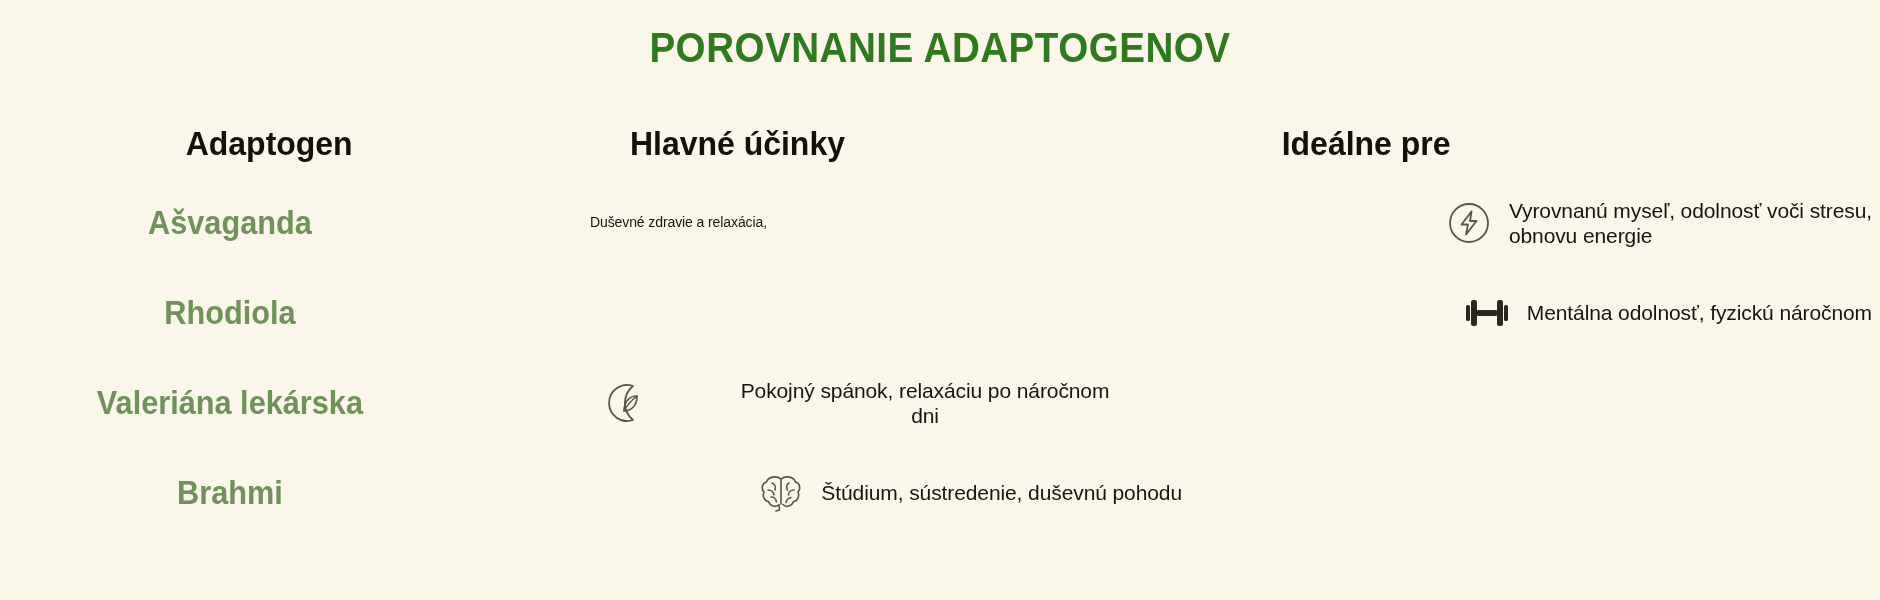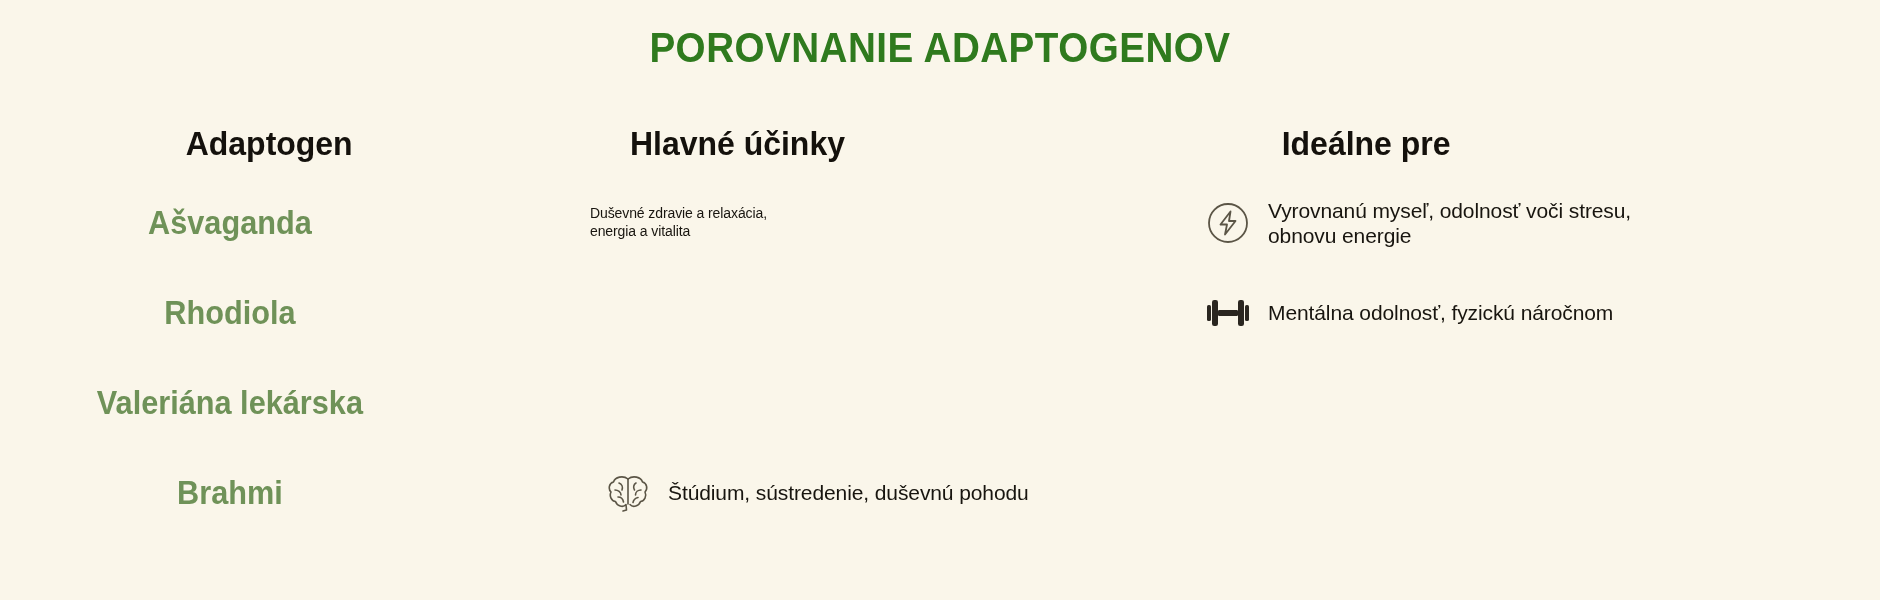--- a/index.html
+++ b/index.html
@@ -116,20 +116,21 @@
     padding-right: 10px;
   }
 
   
   .idealfor {
     display: flex;
     align-items: center;
     gap: 14px;
     padding-left: 12px;
     padding-right: 8px;
+    justify-content: flex-end;
   }
   .icon-wrap {
     flex: 0 0 auto;
     width: 52px;
     height: 52px;
     display: flex;
     align-items: center;
     justify-content: center;
   }
   .icon-wrap svg {
@@ -158,21 +159,20 @@
     <div class="row row-header">
       <div class="hdr hdr-adaptogen">Adaptogen</div>
       <div class="hdr hdr-effects">Hlavné účinky</div>
       <div class="hdr hdr-idealfor">Ideálne pre</div>
     </div>
 
     <div class="row row-data">
       <div class="herb">Ašvaganda</div>
       <div class="effects left">
         <div>Duševné zdravie a relaxácia,</div>
-        <div>energia a vitalita</div>
       </div>
       <div class="idealfor">
         <span class="icon-wrap">
           <svg width="44" height="44" viewBox="0 0 44 44" fill="none">
             <circle cx="22" cy="22" r="19" stroke="#5b5546" stroke-width="1.8" fill="none"></circle>
             <path d="M24.5 10.5 L14.5 23.5 L21 23.5 L19 33.5 L29.5 20 L23 20 Z" stroke="#5b5546" stroke-width="1.8" fill="none" stroke-linejoin="round"></path>
           </svg>
         </span>
         <span class="ideal-text left">
           <div>Vyrovnanú myseľ, odolnosť voči stresu,</div>
@@ -197,20 +197,33 @@
         </span>
         <span class="ideal-text left">
           <div>Mentálna odolnosť, fyzickú náročnom</div>
           <div></div>
         </span>
       </div>
     </div>
 
     <div class="row row-data">
       <div class="herb">Valeriána lekárska</div>
+      <div class="idealfor">
+        <span class="icon-wrap">
+          <svg width="42" height="42" viewBox="0 0 42 42" fill="none">
+            <path d="M26 4 A18 18 0 1 0 26 38 A22 22 0 0 1 26 4 Z" stroke="#5b5546" stroke-width="1.8" fill="none" stroke-linejoin="round"></path>
+            <path d="M30 14 C30 24 24 29 17 29 C17 19 23 14 30 14 Z" stroke="#5b5546" stroke-width="1.7" fill="none" stroke-linejoin="round"></path>
+            <path d="M30 14 C25 18 20 23 17 29" stroke="#5b5546" stroke-width="1.5" fill="none" stroke-linecap="round"></path>
+          </svg>
+        </span>
+        <span class="ideal-text center">
+          <div>Pokojný spánok, relaxáciu po náročnom</div>
+          <div>dni</div>
+        </span>
+      </div>
     </div>
 
     <div class="row row-data">
       <div class="herb">Brahmi</div>
       <div class="idealfor">
         <span class="icon-wrap">
           <svg width="44" height="42" viewBox="0 0 44 42" fill="none" stroke="#5b5546" stroke-width="1.6" stroke-linecap="round" stroke-linejoin="round">
             <path d="M22 7 C17 3 9 5 7.5 10 C3 11 2 17 5 20 C3 24 5.5 29 9.5 29.5 C11 34 17 36 20 32.5 L20.5 38 L17 39"></path>
             <path d="M22 7 C27 3 35 5 36.5 10 C41 11 42 17 39 20 C41 24 38.5 29 34.5 29.5 C33 34 27 36 24 32.5"></path>
             <path d="M22 7 L22 32"></path>

